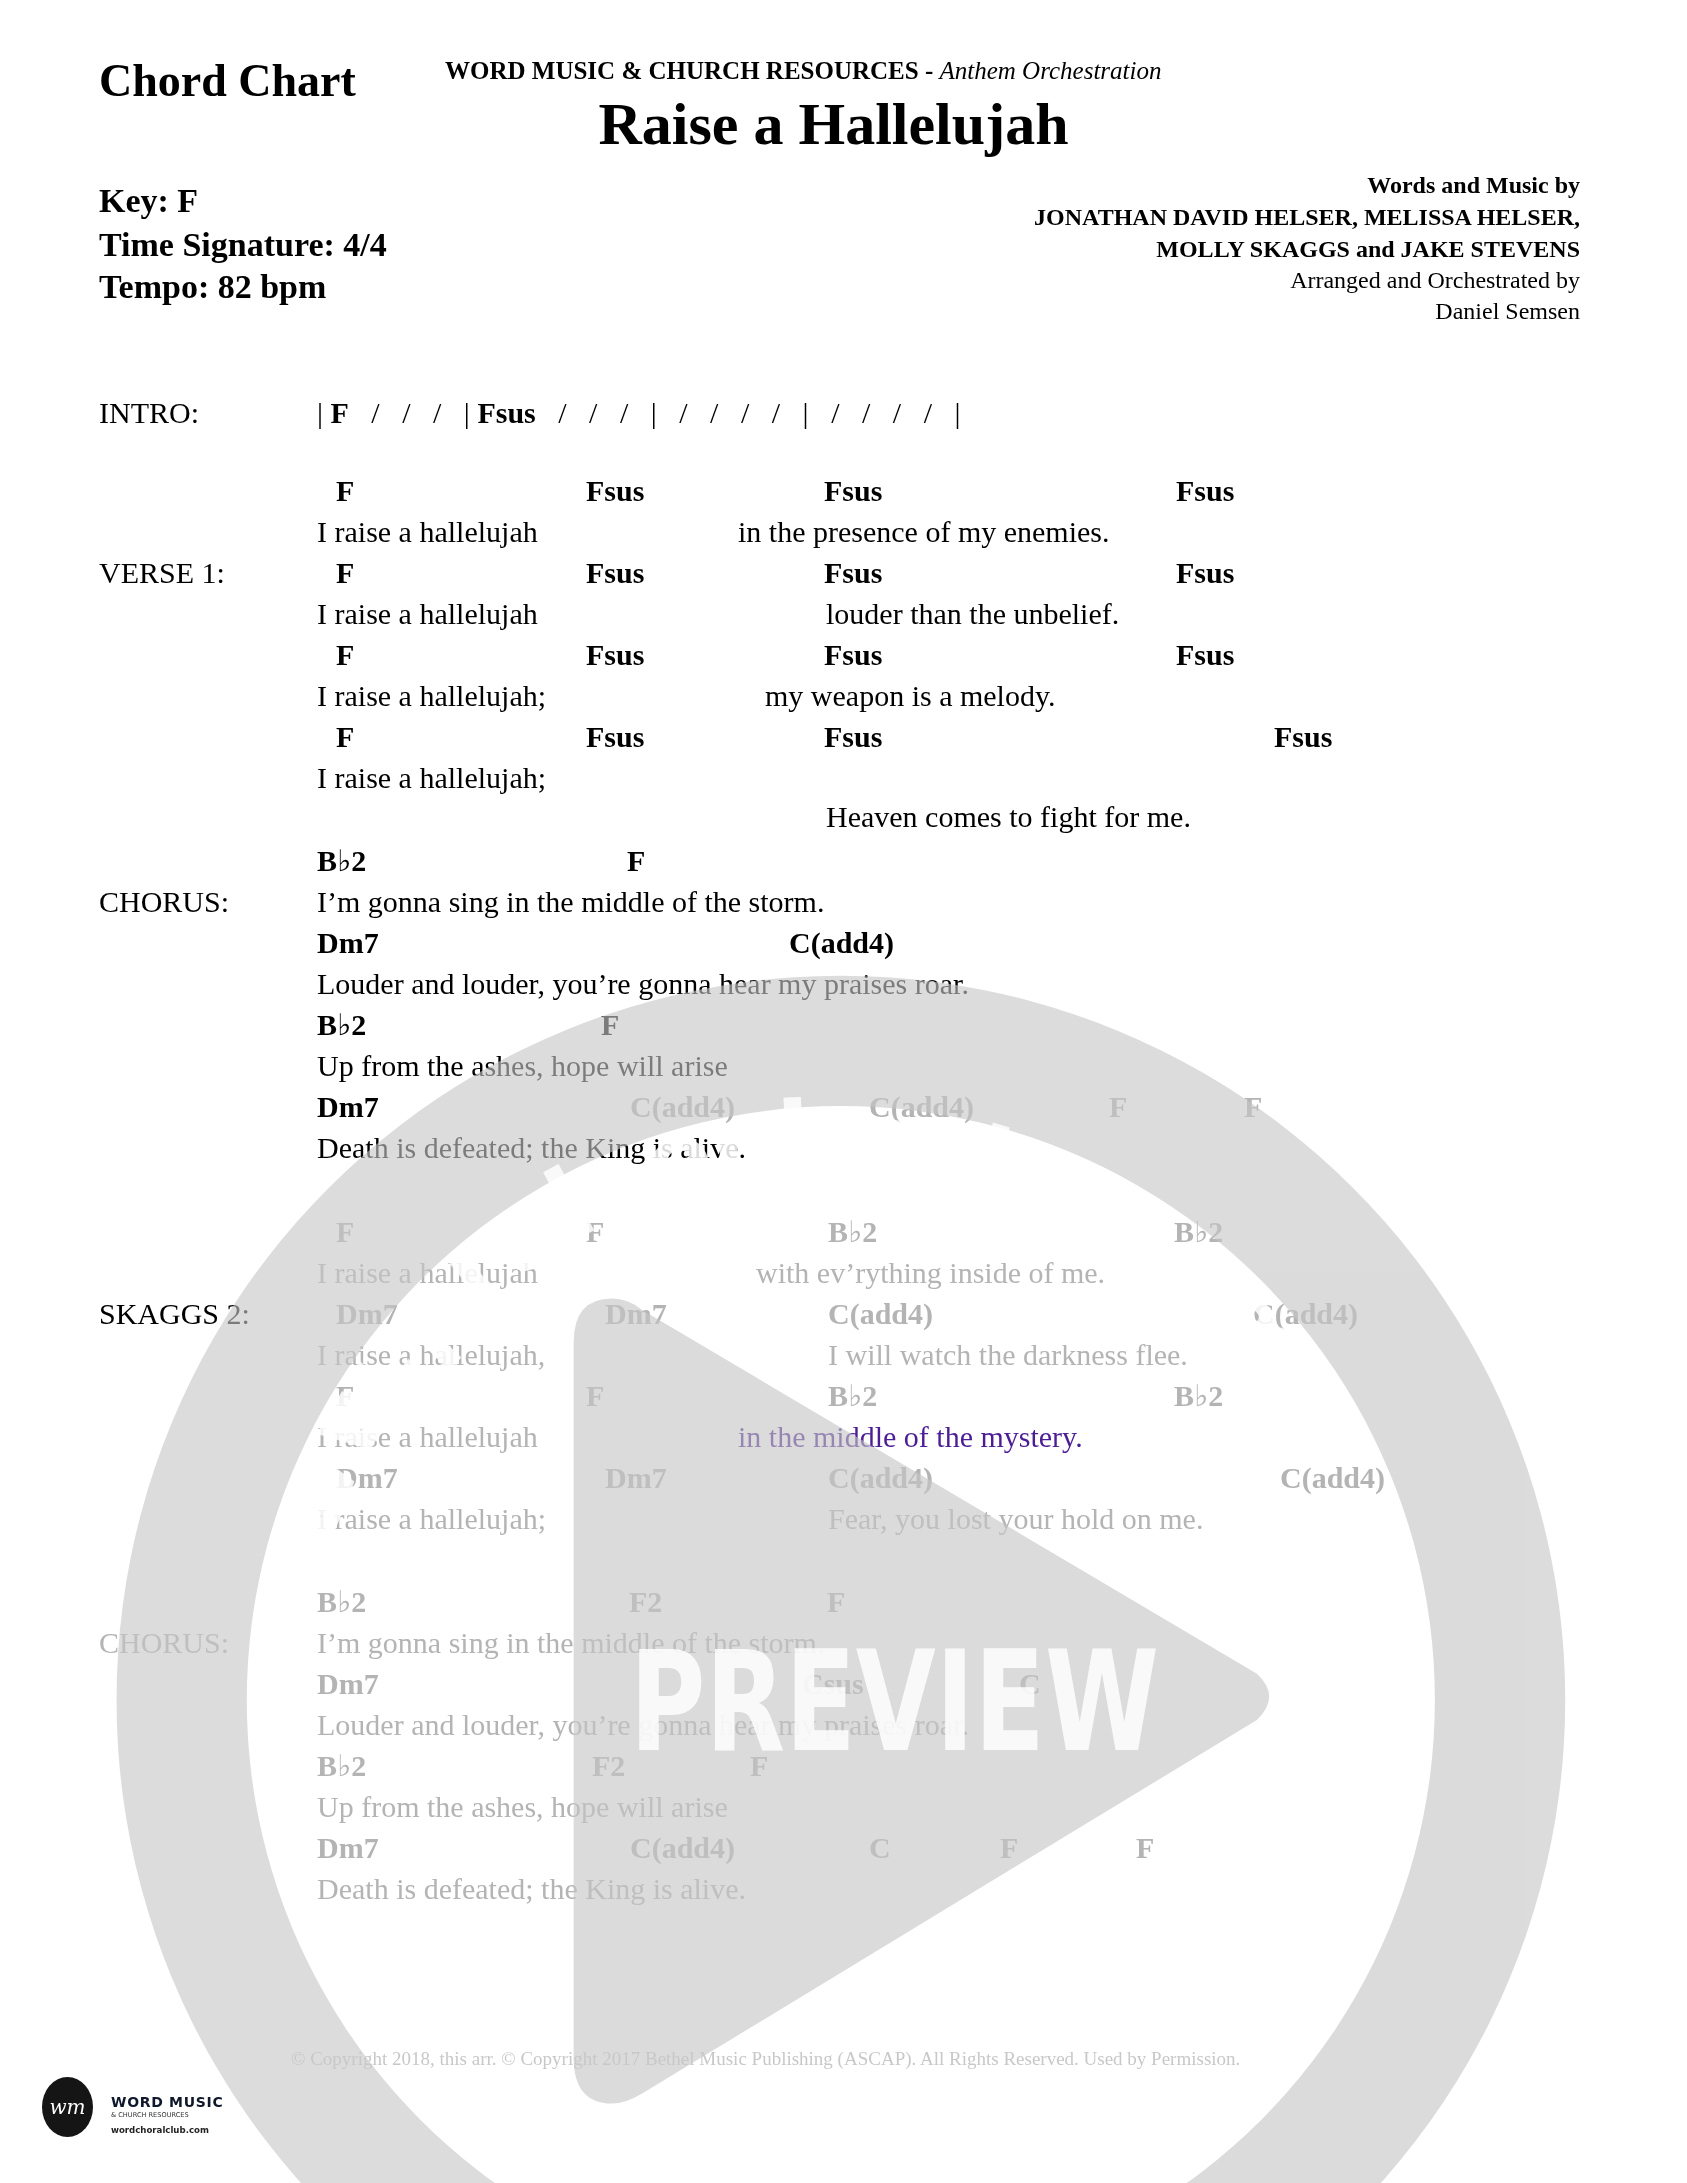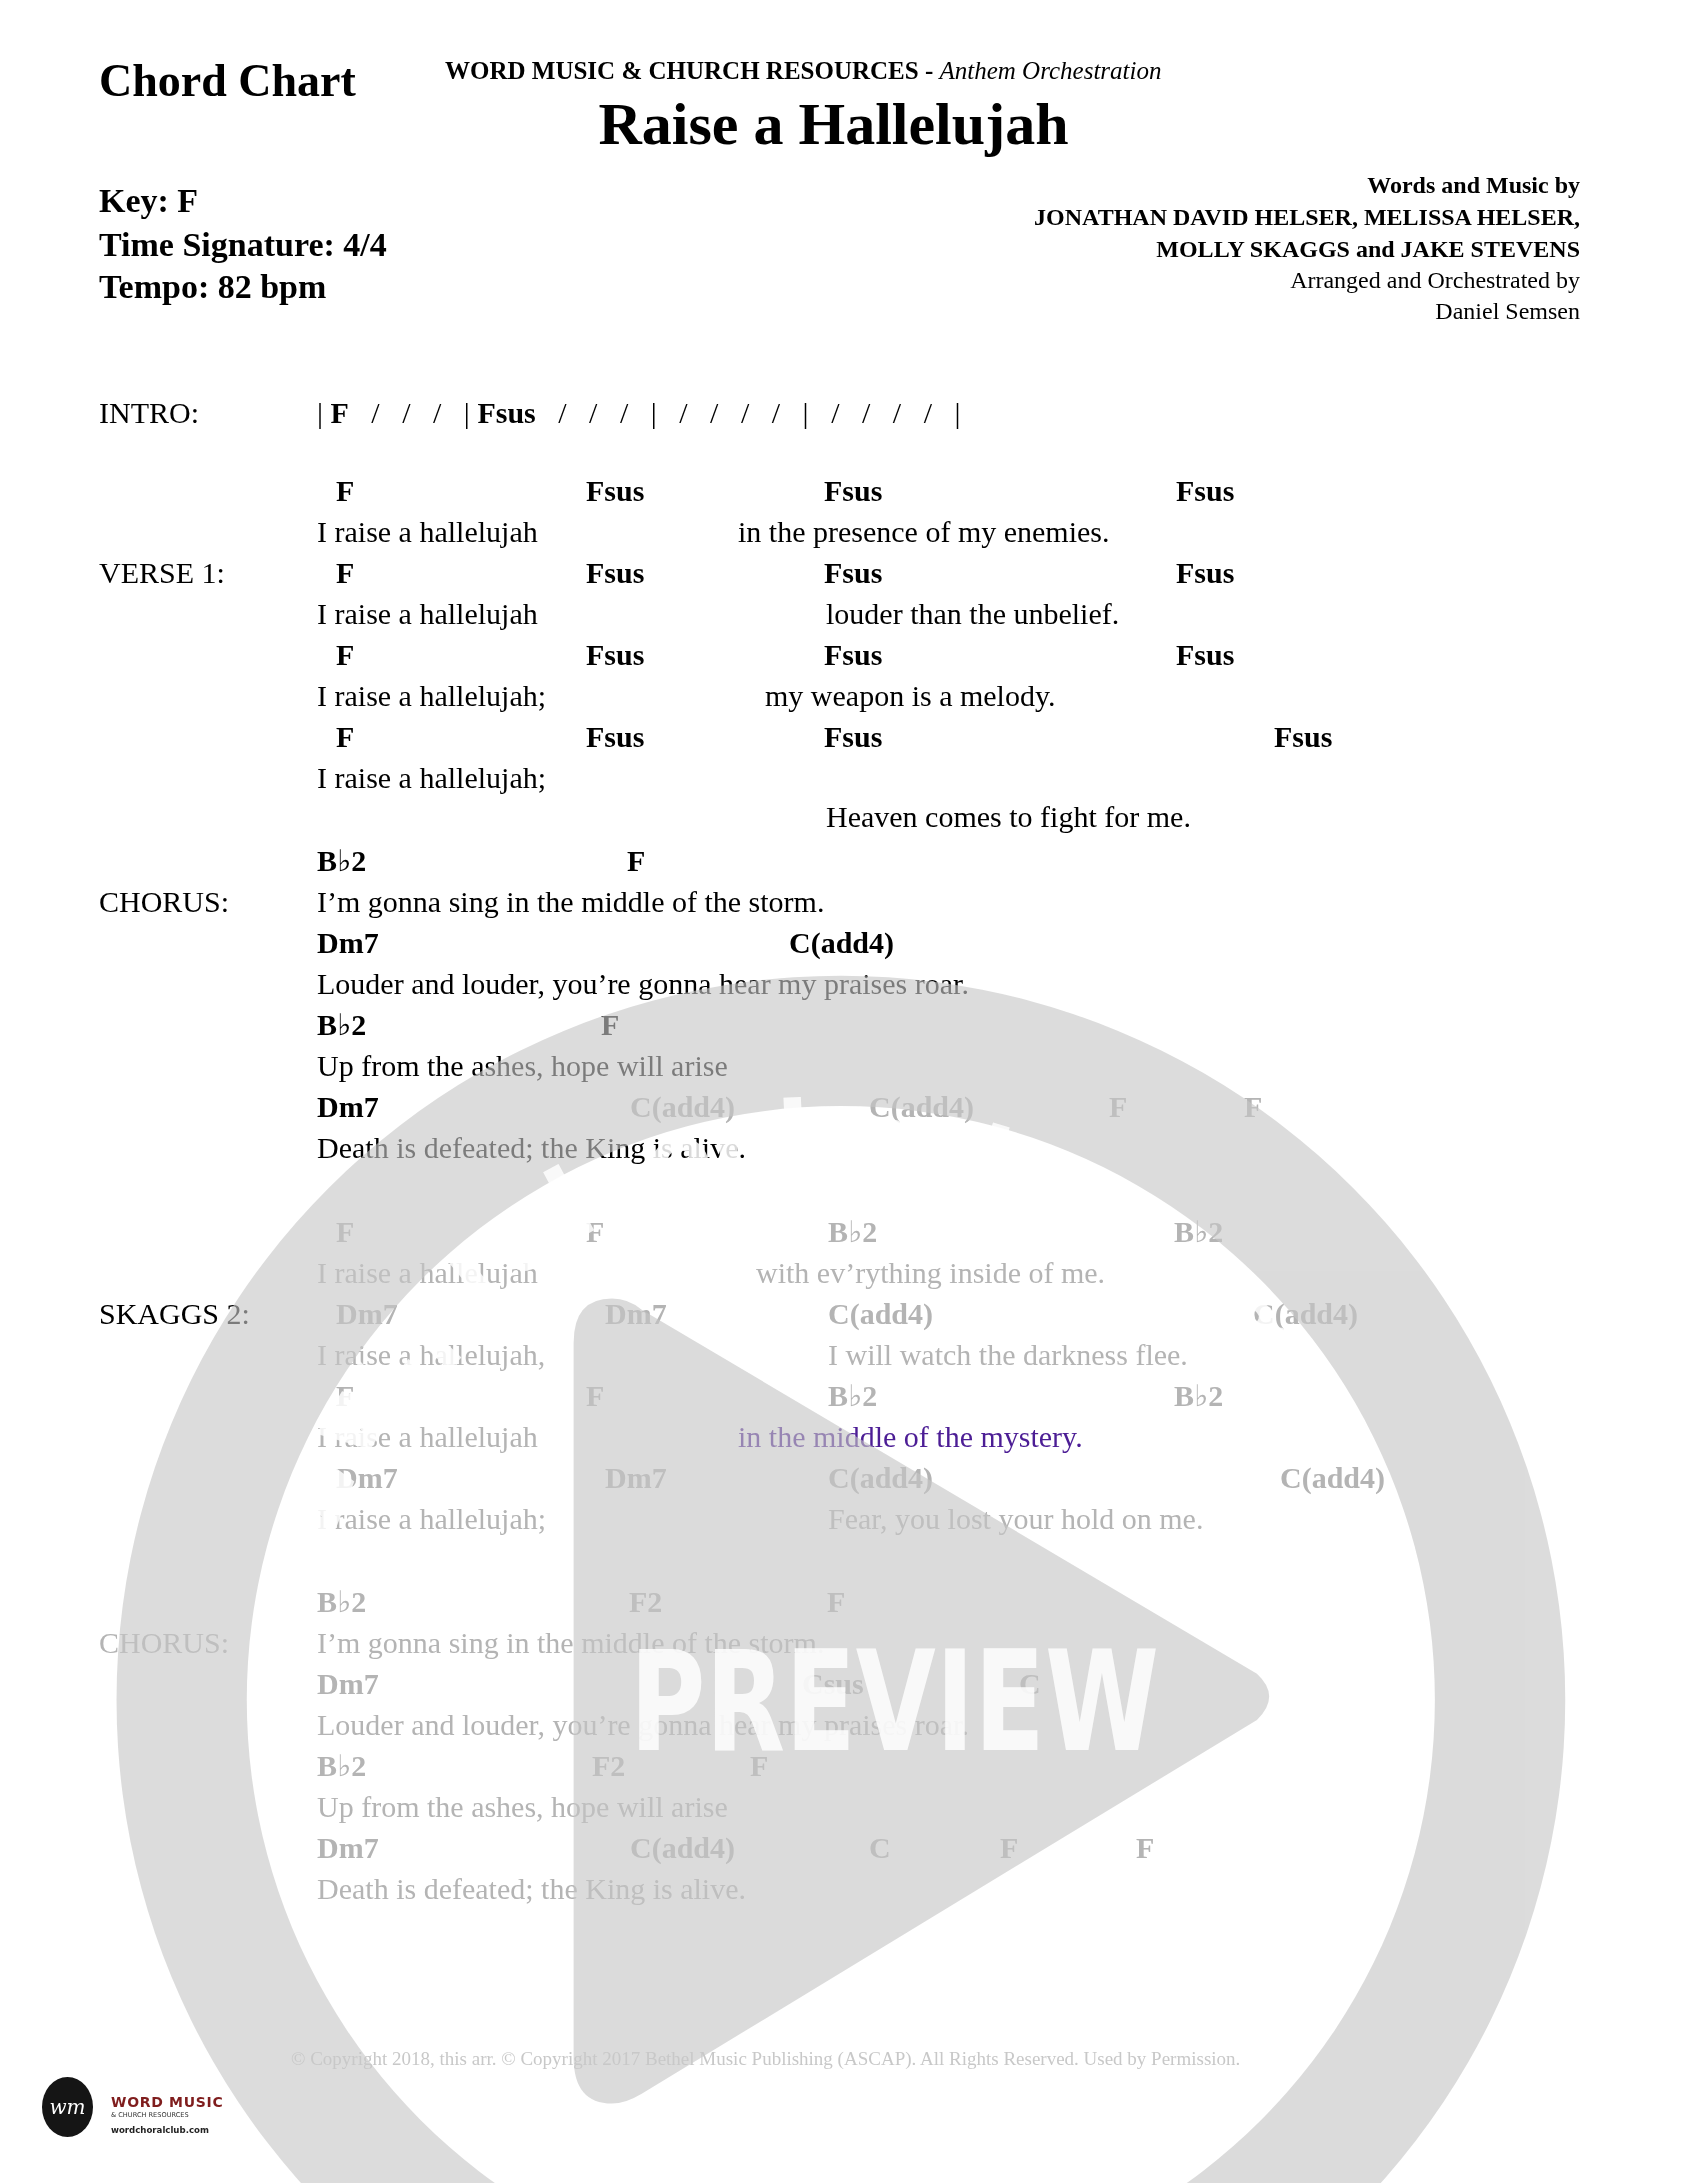--- a/index.html
+++ b/index.html
@@ -19,21 +19,21 @@
     .section-label { left: 99px; font-size: 30px; line-height: 1; }
     .footer-copy { left: 291px; top: 2049px; font-size: 19px; color: #c8c8c8; line-height: 1; }
 
     
     .wm-layer { position: absolute; left: 0; top: 0; width: 1687px; height: 2183px; pointer-events: none; }
 
     .logo { position: absolute; left: 42px; top: 2077px; width: 198px; height: 66px; }
     .logo-circle { position: absolute; left: 0; top: 0; width: 51px; height: 60px; border-radius: 50%; background: #151515;
                    color: #fff; font-family: "DejaVu Serif", serif; font-style: italic; font-size: 20px;
                    display: flex; align-items: center; justify-content: center; }
-    .logo-title { position: absolute; left: 69px; top: 17px; font-family: "DejaVu Sans", sans-serif; font-size: 14px; font-weight: bold; color: #7f1d1d; letter-spacing: 0.7px; white-space: nowrap; }
+    .logo-title { position: absolute; left: 69px; top: 17px; font-family: "DejaVu Sans", sans-serif; font-size: 14px; font-weight: bold; color: #0f172a; letter-spacing: 0.7px; white-space: nowrap; }
     .logo-sub { position: absolute; left: 69px; top: 34px; font-family: "DejaVu Sans", sans-serif; font-size: 6.6px; color: #333; white-space: nowrap; }
     .logo-url { position: absolute; left: 69px; top: 48px; font-family: "DejaVu Sans", sans-serif; font-size: 8.6px; font-weight: bold; color: #222; white-space: nowrap; }
   </style>
 </head>
 <body>
 
 <div class="abs chart-label">Chord Chart</div>
 <div class="abs publisher"><span>WORD MUSIC &amp; CHURCH RESOURCES</span><span> - </span><span class="sub">Anthem Orchestration</span></div>
 <div class="abs title">Raise a Hallelujah</div>
 

